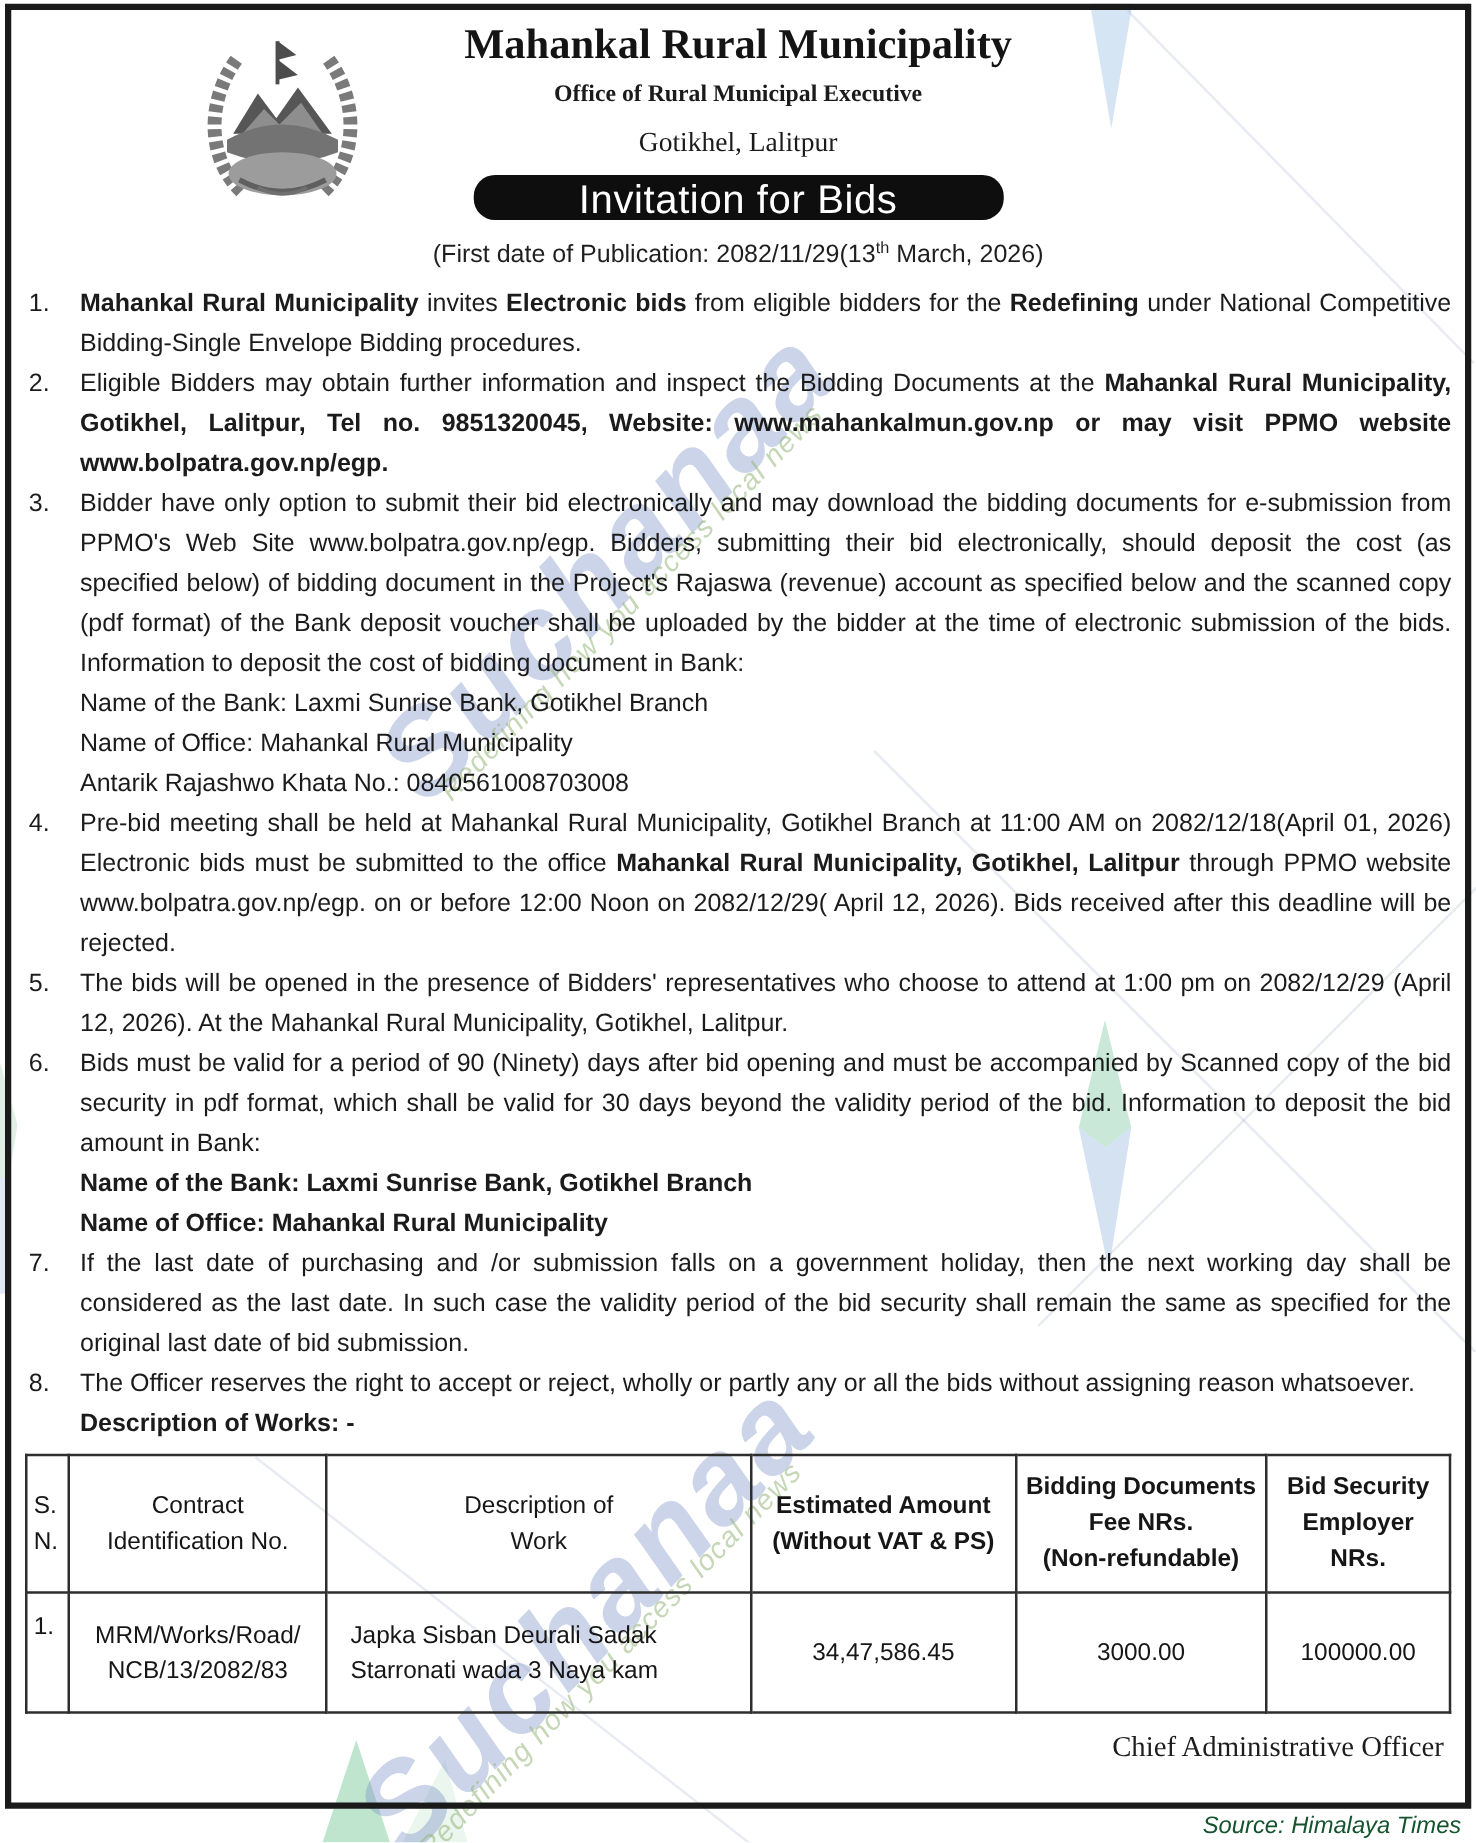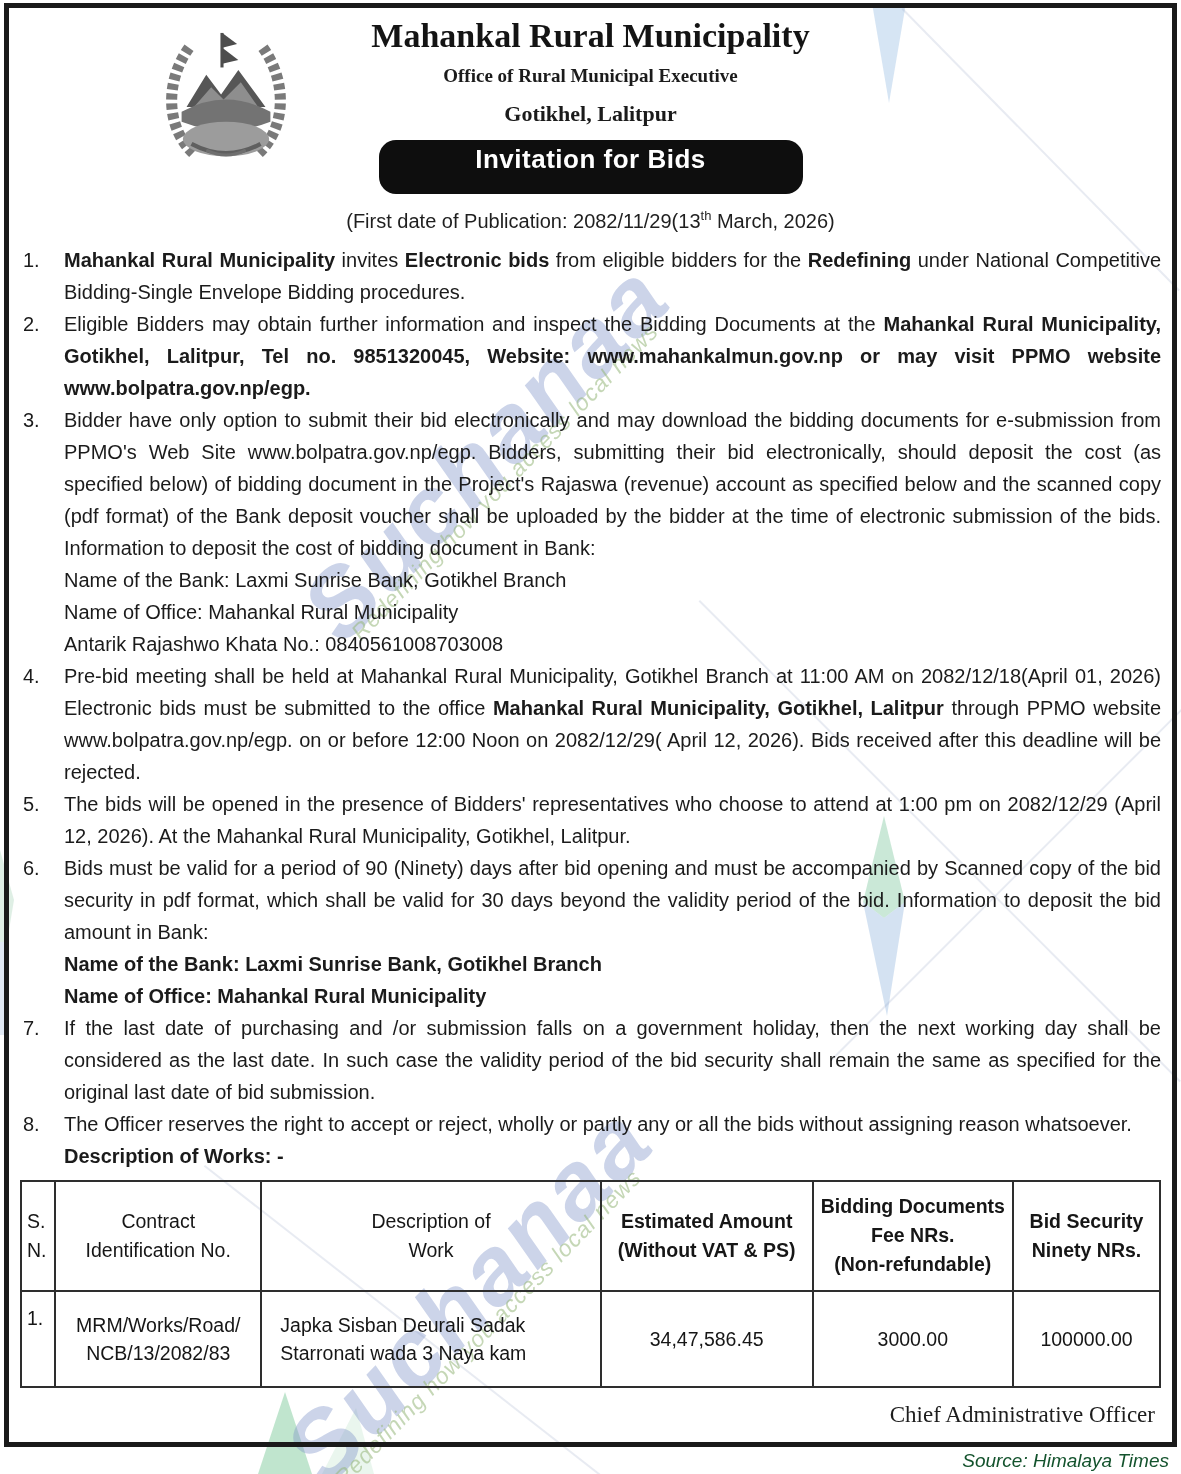--- a/index.html
+++ b/index.html
@@ -29,24 +29,24 @@
   }
   
   .content{position:relative;z-index:1;padding:14px 20px 0 20px;}
   .header-area{position:relative;text-align:center;}
   .emblem{position:absolute;left:132px;top:12px;width:148px;height:148px;}
   .doc-title{
     margin:2px 0 0 0;font-family:"Liberation Serif",serif;font-weight:700;
     font-size:34px;line-height:40px;color:#141414;
   }
   .doc-sub1{font-family:"Liberation Serif",serif;font-weight:700;font-size:19px;line-height:34px;margin-top:3px;}
-  .doc-sub2,.doc-sub3{font-family:"Liberation Serif",serif;font-weight:700;font-size:22px;line-height:31px;margin-top:5px;}
+  .doc-sub2,.doc-sub3{font-family:"Liberation Serif",serif;font-weight:400;font-size:22px;line-height:31px;margin-top:5px;}
   .banner{
-    margin:11px auto 0 auto;width:424px;height:54px;background:#0e0e0e;border-radius:17px;
-    color:#ffffff;font-weight:700;font-size:26px;line-height:39px;letter-spacing:.5px;text-align:center;
+    margin:11px auto 0 auto;width:424px;height:36px;background:#0e0e0e;border-radius:17px;
+    color:#ffffff;font-weight:400;font-size:32px;line-height:39px;letter-spacing:.5px;text-align:center;
   }
   .publine{margin-top:8px;font-size:20px;line-height:27px;color:#1f1f1f;}
   .publine .sup{vertical-align:super;font-size:13px;}
   
   .notice-list{margin-top:9px;font-size:20px;line-height:32px;color:#1b1b1b;}
   .nblock{display:flex;}
   .nnum{flex:0 0 44px;padding-left:3px;box-sizing:border-box;}
   .ntext{flex:1;text-align:justify;}
   .seg-b{font-weight:700;}
   
@@ -220,21 +220,21 @@
           <th>Contract
 Identification No.</th>
           <th>Description of
 Work</th>
           <th class="hb">Estimated Amount
 (Without  VAT &amp; PS)</th>
           <th class="hb">Bidding Documents
 Fee NRs.
 (Non-refundable)</th>
           <th class="hb">Bid Security
-Ninety NRs.</th>
+Employer NRs.</th>
         </tr>
       </thead>
       <tbody>
         <tr>
           <td class="sn">1.</td>
           <td>MRM/Works/Road/
 NCB/13/2082/83</td>
           <td class="left">Japka Sisban Deurali Sadak
 Starronati wada 3 Naya kam</td>
           <td>34,47,586.45</td>

